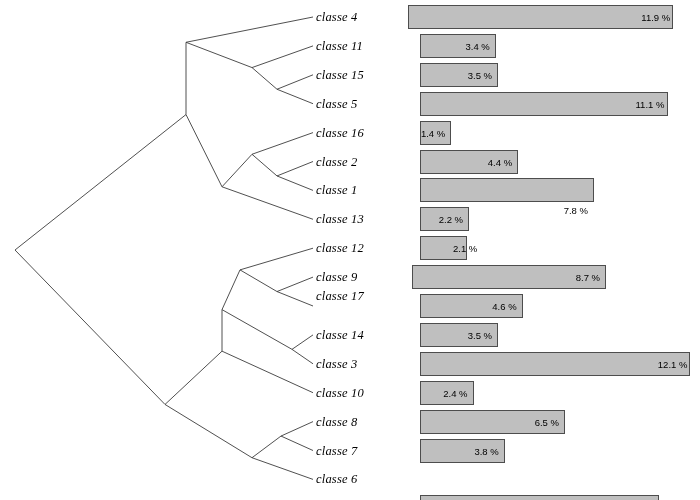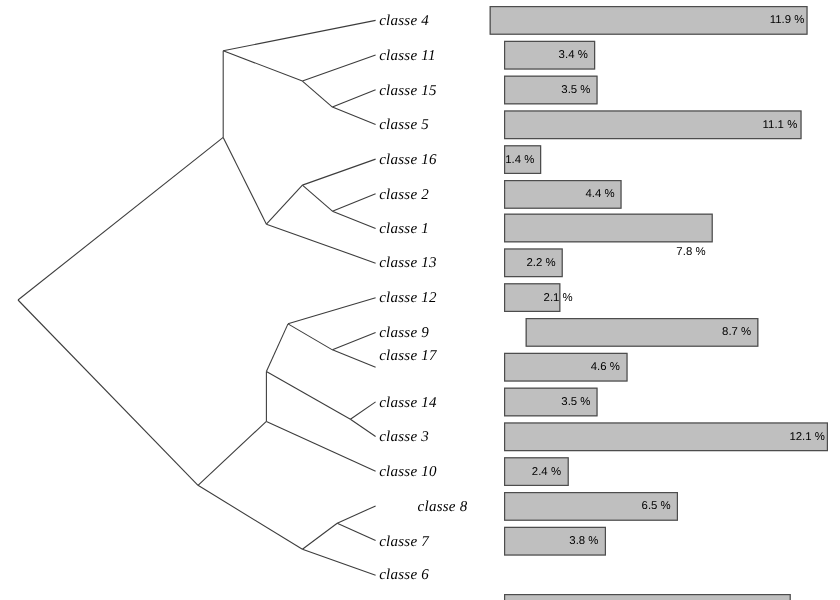--- a/index.html
+++ b/index.html
@@ -107,21 +107,21 @@
       <div class="leaf-label" style="left: 316px; top: 132.6px;">classe 16</div>
       <div class="leaf-label" style="left: 316px; top: 161.5px;">classe 2</div>
       <div class="leaf-label" style="left: 316px; top: 190.4px; text-align: right;">classe 1</div>
       <div class="leaf-label" style="left: 316px; top: 219.3px;">classe 13</div>
       <div class="leaf-label" style="left: 316px; top: 248.2px;">classe 12</div>
       <div class="leaf-label" style="left: 316px; top: 277.1px;">classe 9</div>
       <div class="leaf-label" style="left: 316px; top: 296px;">classe 17</div>
       <div class="leaf-label" style="left: 316px; top: 334.9px;">classe 14</div>
       <div class="leaf-label" style="left: 316px; top: 363.8px;">classe 3</div>
       <div class="leaf-label" style="left: 316px; top: 392.7px;">classe 10</div>
-      <div class="leaf-label" style="left: 316px; top: 421.6px; margin-left: 32px;">classe 8</div>
+      <div class="leaf-label" style="left: 316px; top: 421.6px;">classe 8</div>
       <div class="leaf-label" style="left: 316px; top: 450.5px;">classe 7</div>
       <div class="leaf-label" style="left: 316px; top: 479.4px;">classe 6</div>
     </div>
 
   <div id="bars-layer">
       <div class="bar-row" style="left: 408px; top: 17px; width: 265.37px;">
         <div class="bar-rect" style="width: 265.37px; background: rgb(191, 191, 191); border-color: rgb(77, 77, 77);"></div>
         <div class="bar-value" style="left: 233.37px; width: 26px; text-align: right;">11.9 %</div>
       </div>
       <div class="bar-row" style="left: 420px; top: 45.9px; width: 75.82px;">
@@ -149,21 +149,21 @@
         <div class="bar-value" style="left: 141.94px; width: 26px; text-align: right; margin-top: 20px;">7.8 %</div>
       </div>
       <div class="bar-row" style="left: 420px; top: 219.3px; width: 49.06px;">
         <div class="bar-rect" style="width: 49.06px; background: rgb(191, 191, 191); border-color: rgb(77, 77, 77);"></div>
         <div class="bar-value" style="left: 17.06px; width: 26px; text-align: right;">2.2 %</div>
       </div>
       <div class="bar-row" style="left: 420px; top: 248.2px; width: 46.83px;">
         <div class="bar-rect" style="width: 46.83px; background: rgb(191, 191, 191); border-color: rgb(77, 77, 77);"></div>
         <div class="bar-value" style="left: 33px; width: 26px; text-align: left;">2.1 %</div>
       </div>
-      <div class="bar-row" style="left: 438px; top: 277.1px; width: 192px; padding-left: 17px;">
+      <div class="bar-row" style="left: 412px; top: 277.1px; width: 192px; padding-left: 17px;">
         <div class="bar-rect" style="width: 194.01px; background: rgb(191, 191, 191); border-color: rgb(77, 77, 77);"></div>
         <div class="bar-value" style="left: 162.01px; width: 26px; text-align: right;">8.7 %</div>
       </div>
       <div class="bar-row" style="left: 420px; top: 306px; width: 107px;">
         <div class="bar-rect" style="width: 102.58px; background: rgb(191, 191, 191); border-color: rgb(77, 77, 77);"></div>
         <div class="bar-value" style="left: 70.58px; width: 26px; text-align: right;">4.6 %</div>
       </div>
       <div class="bar-row" style="left: 420px; top: 334.9px; width: 78.05px;">
         <div class="bar-rect" style="width: 78.05px; background: rgb(191, 191, 191); border-color: rgb(77, 77, 77);"></div>
         <div class="bar-value" style="left: 46.05px; width: 26px; text-align: right;">3.5 %</div>

